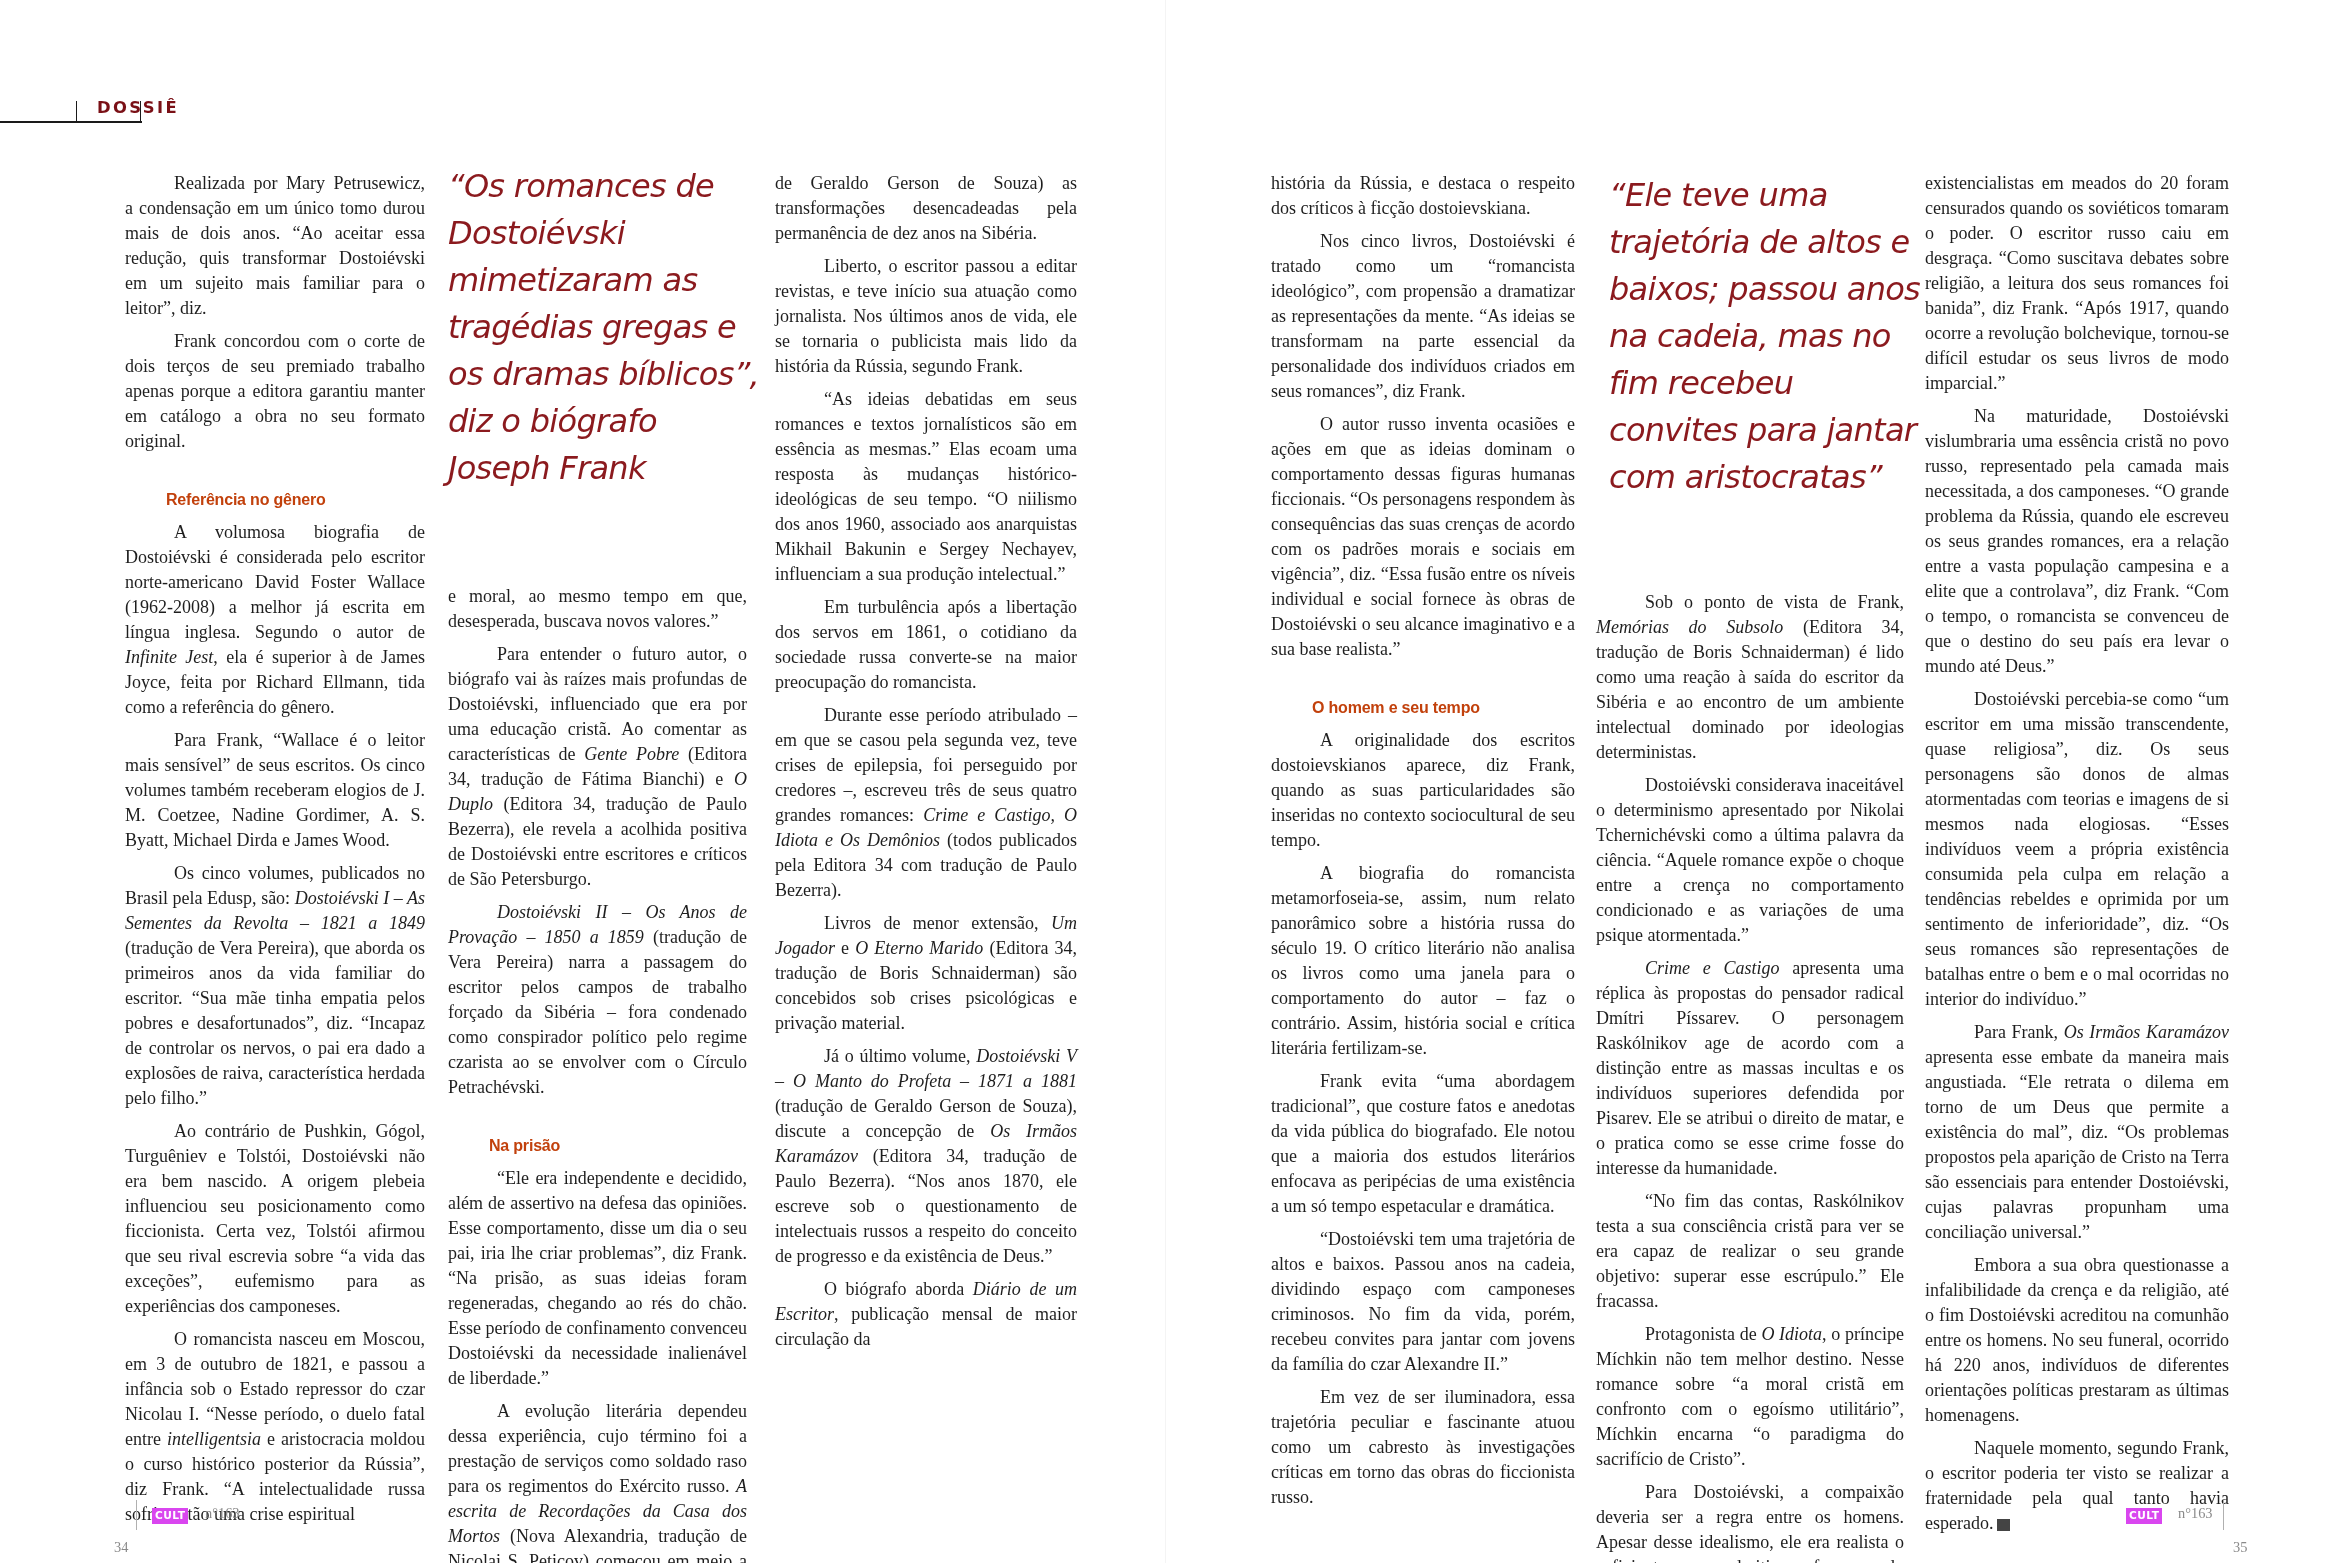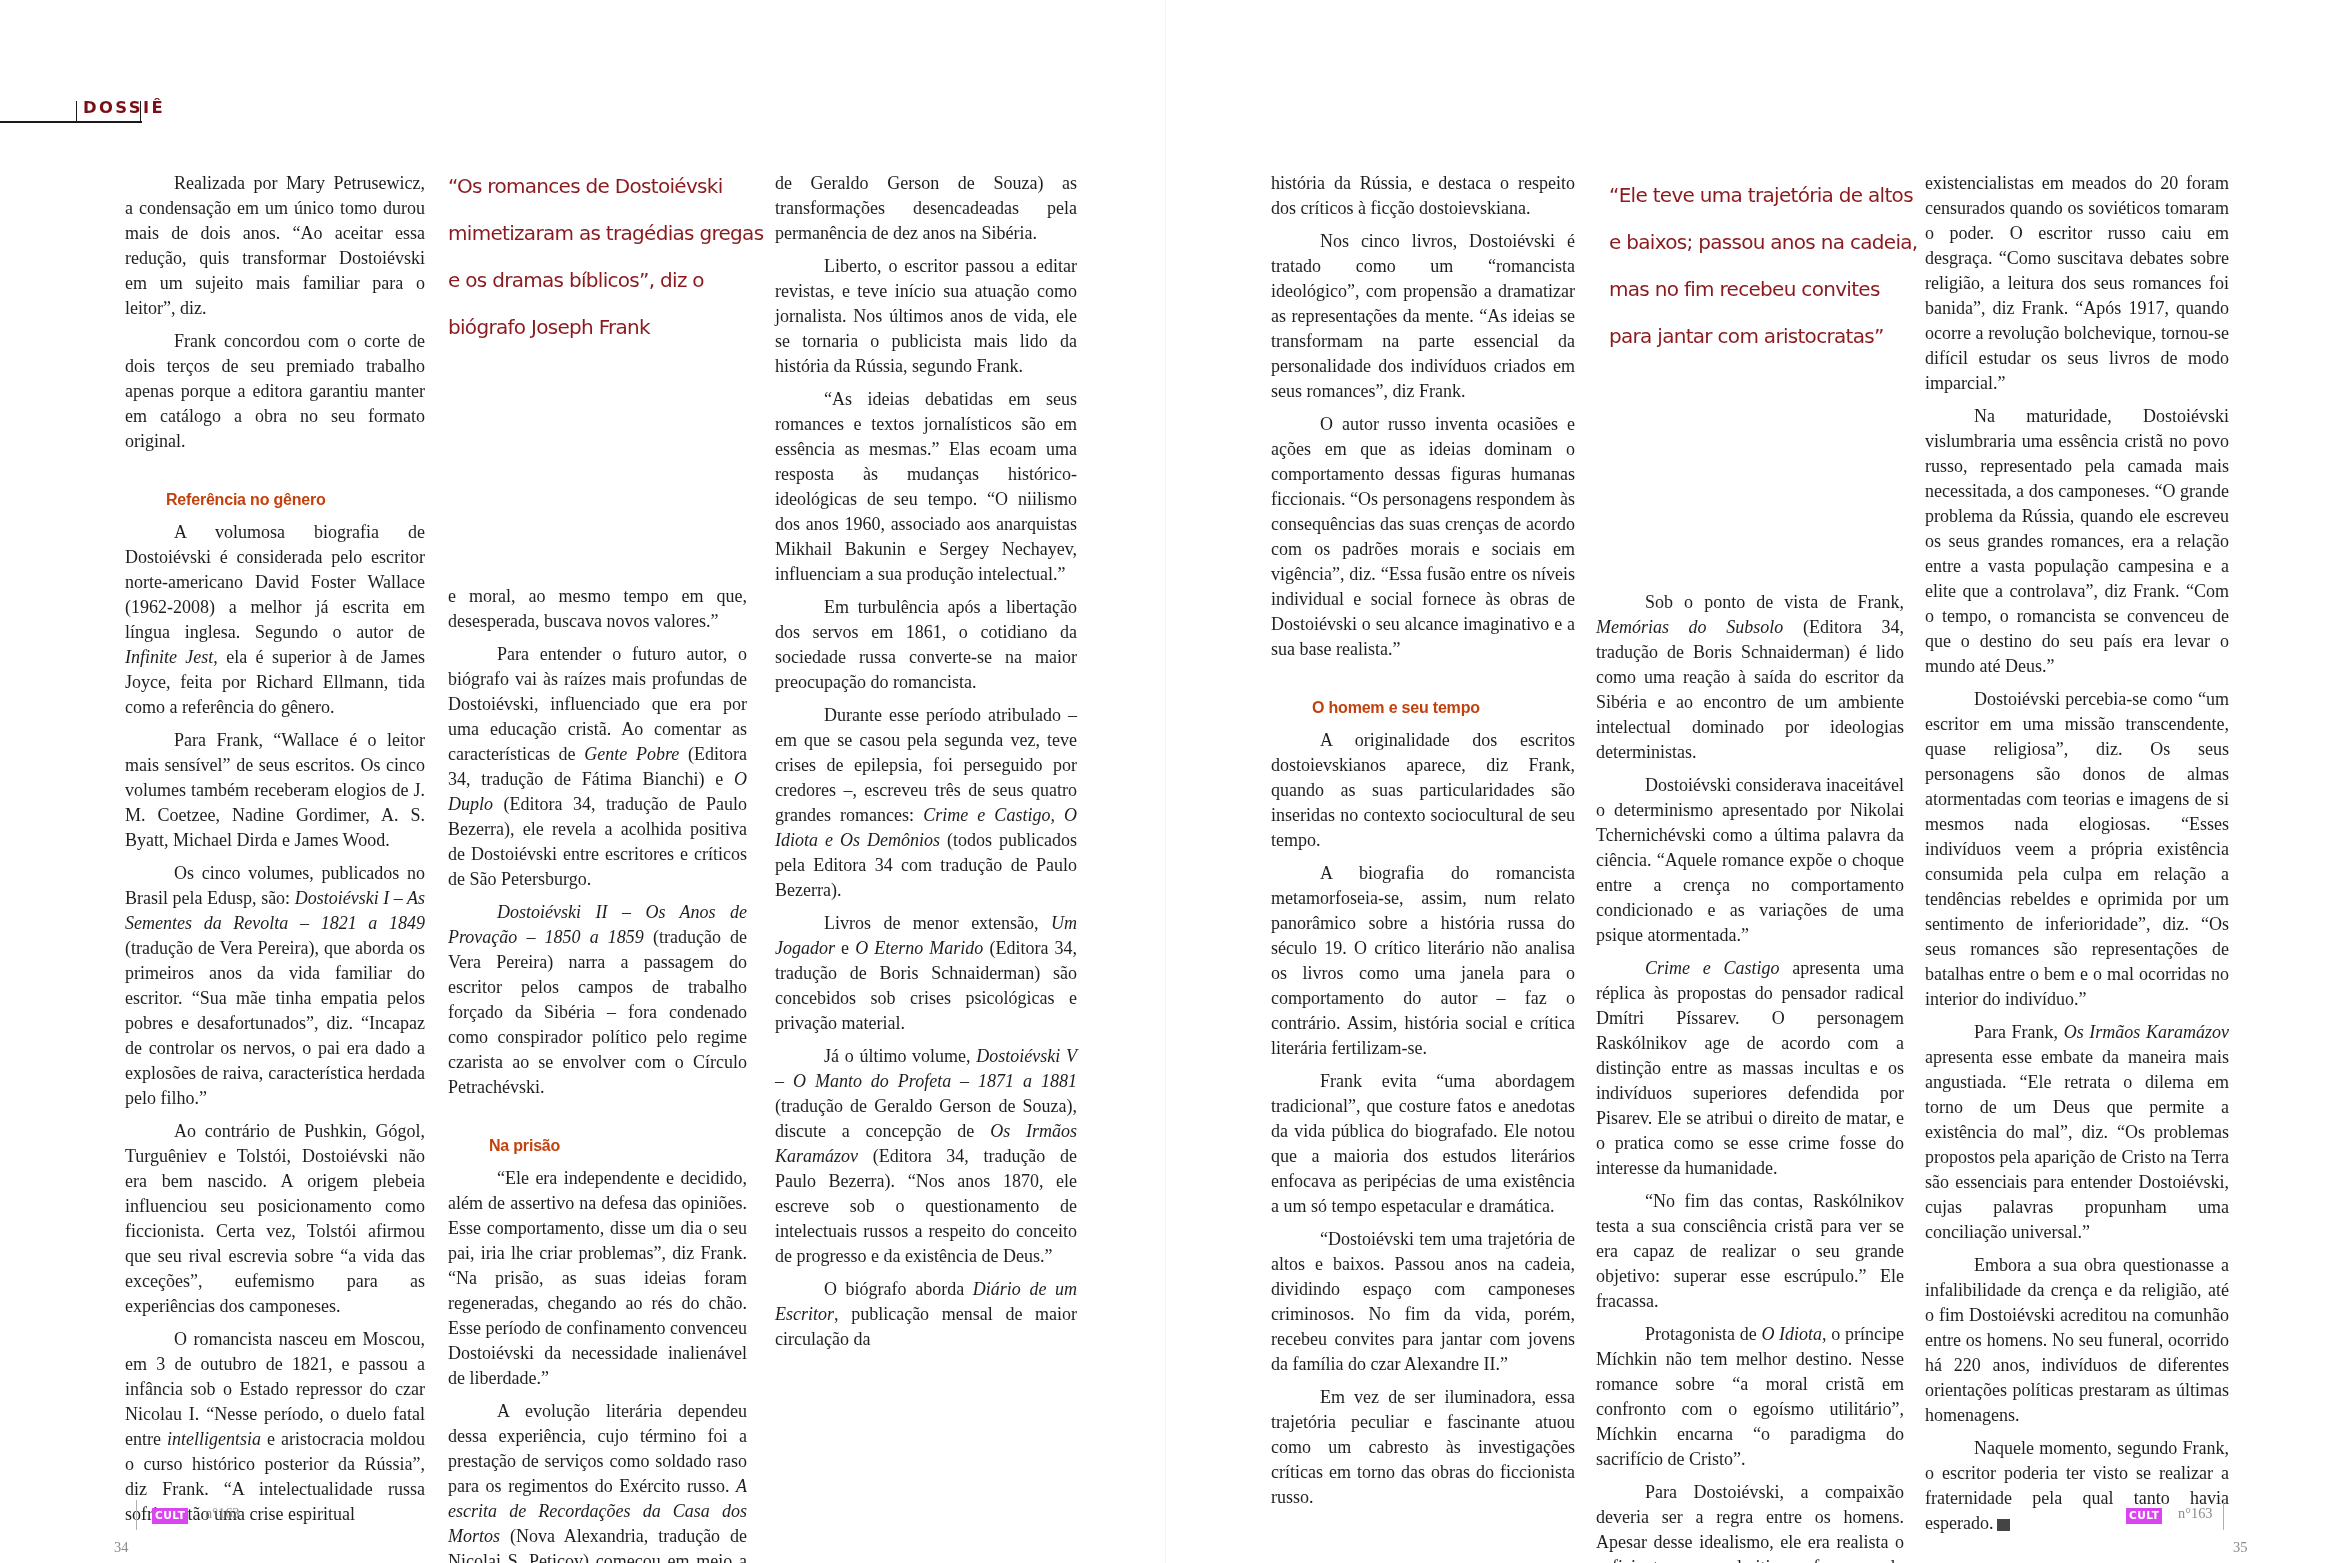--- a/index.html
+++ b/index.html
@@ -3,36 +3,36 @@
 <meta charset="utf-8">
 <style>
   html, body { margin: 0; padding: 0; background: #ffffff; }
   body { width: 2330px; height: 1563px; position: relative; overflow: hidden; }
   .spread { position: absolute; left: 0; top: 0; width: 2330px; height: 1563px; background: #ffffff; }
 
   .section-tab { position: absolute; left: 0; top: 48px; width: 144px; height: 29px; }
   .section-rule { position: absolute; left: 0; top: 73px; width: 142px; height: 1.9px; background: #1a1a1a; }
   .section-bar-l { position: absolute; left: 76px; top: 53px; width: 1.4px; height: 22px; background: #1a1a1a; }
   .section-bar-r { position: absolute; left: 140px; top: 53px; width: 1.4px; height: 22px; background: #1a1a1a; }
-  .section-label { position: absolute; left: 83px; top: 50px; font-family: "DejaVu Sans", sans-serif; font-weight: bold; font-size: 16.4px; letter-spacing: 2.4px; color: #7a1016; }
+  .section-label { position: absolute; left: 97px; top: 50px; font-family: "DejaVu Sans", sans-serif; font-weight: bold; font-size: 16.4px; letter-spacing: 2.4px; color: #7a1016; }
 
   .col { position: absolute; font-family: "Liberation Serif", serif; font-size: 18px; line-height: 25px; color: #1e1e1e; text-align: justify; hyphens: manual; }
   .col p { margin: 8px; text-indent: 49px; }
   .col p.noindent { text-indent: 0; }
   .col h3 { margin: 33px 0 0 0; padding-left: 49px; font-family: Liberation Sans, sans-serif; font-weight: bold; font-size: 16px; line-height: 25px; color: #c2410c; letter-spacing: -0.2px; }
   .col em { font-style: italic; }
 
   .c1 { left: 117px; top: 163px; width: 316px; }
   .c2 { left: 440px; top: 576px; width: 315px; }
   .c3 { left: 767px; top: 163px; width: 318px; }
   .c4 { left: 1263px; top: 163px; width: 320px; }
   .c5 { left: 1588px; top: 582px; width: 324px; }
   .c6 { left: 1917px; top: 163px; width: 320px; }
 
-  .pull { position: absolute; font-family: "DejaVu Sans", sans-serif; color: #8b1a1e; font-size: 20px; line-height: 47px; letter-spacing: -0.7px; font-weight: normal; }
+  .pull { position: absolute; font-family: "DejaVu Sans", sans-serif; color: #8b1a1e; font-size: 32px; line-height: 47px; letter-spacing: -0.7px; font-weight: normal; font-style: italic; }
   .pull.p1 { left: 448px; top: 163px; width: 318px; }
   .pull.p2 { left: 1609px; top: 172px; width: 318px; }
 
   .folio { position: absolute; top: 1500px; height: 29px; font-family: "Liberation Serif", serif; color: #8a8a8a; font-size: 14.4px; }
   .folio .num { position: absolute; top: 4.8px; margin-top: 34px; }
   .folio .sep { position: absolute; top: 0; width: 1.4px; height: 30px; background: #b0b0b0; }
   .folio .brand { position: absolute; top: 8.2px; height: 15.4px; padding: 0 2.9px; background: #d946ef; color: #ffffff; font-family: "DejaVu Sans", sans-serif; font-weight: bold; font-size: 10.6px; line-height: 15.4px; letter-spacing: 0.5px; }
   .folio .issue { position: absolute; top: 4.8px; }
   .folio.left { left: 114px; width: 144px; }
   .folio.left .num { left: 0; }

